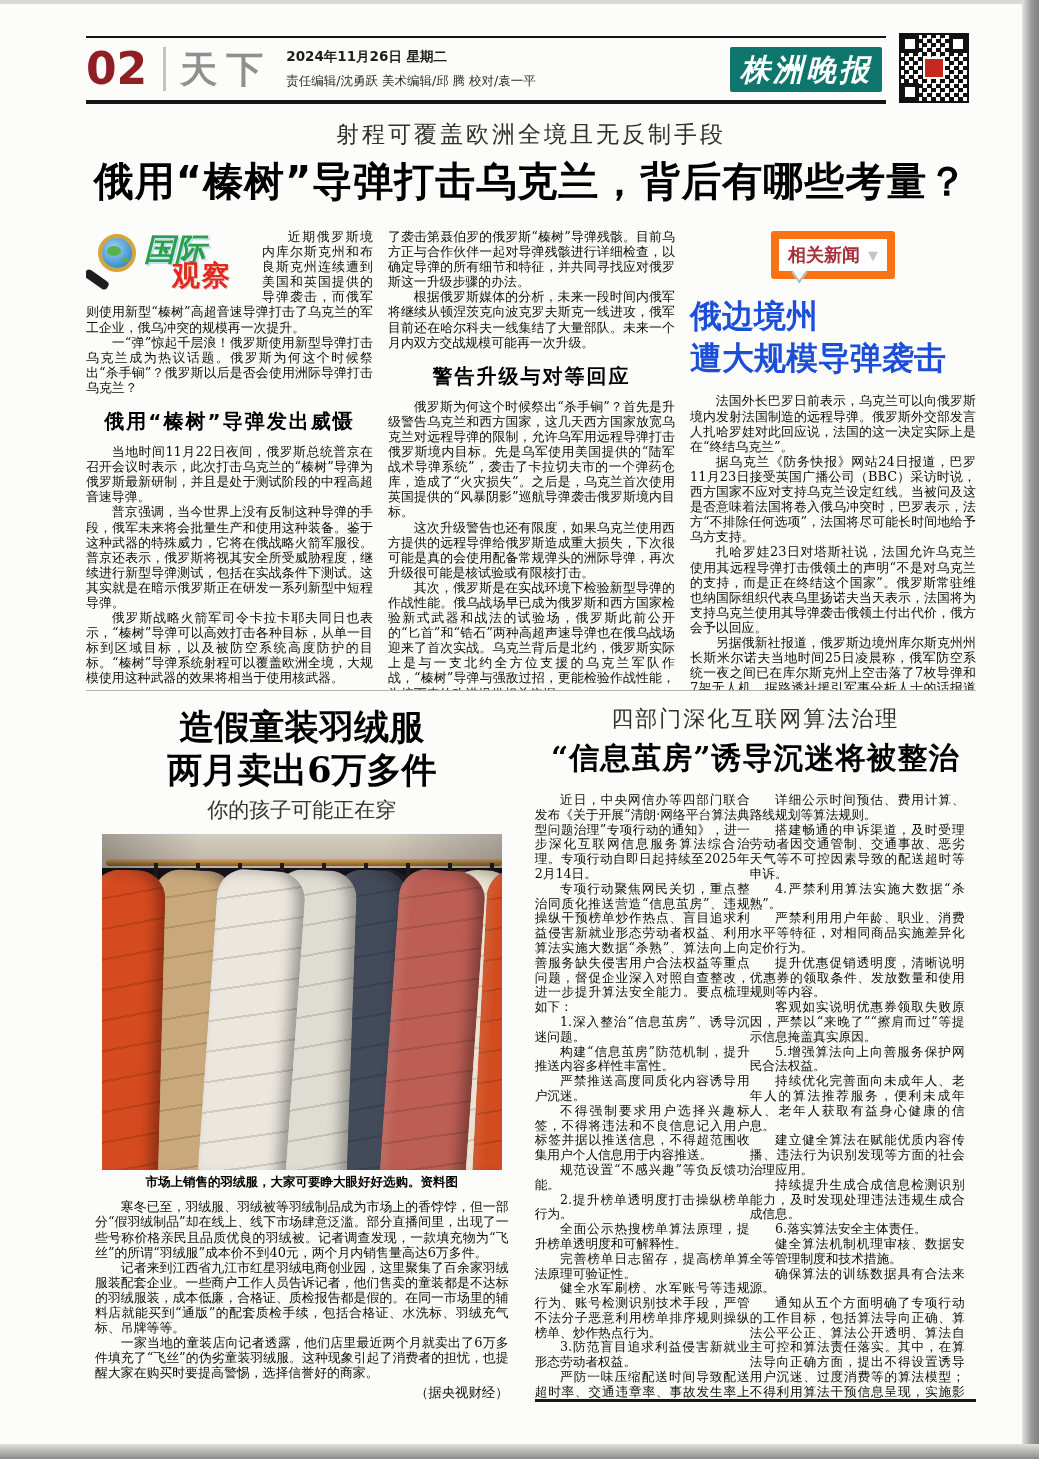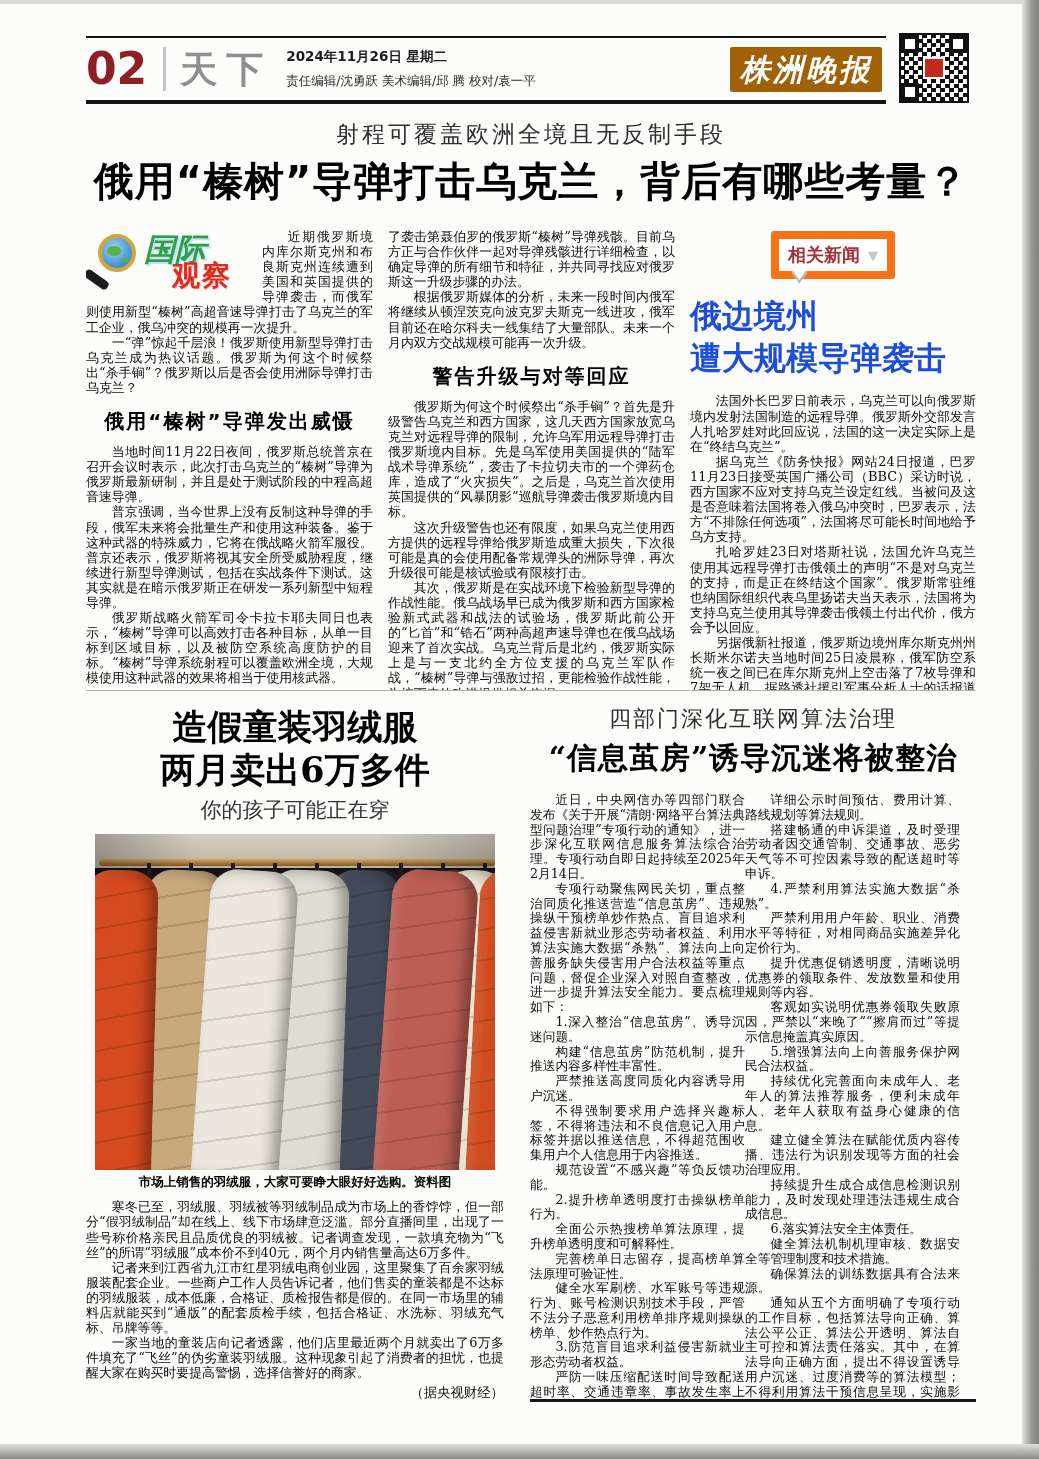--- a/index.html
+++ b/index.html
@@ -16,21 +16,21 @@
   .header{position:relative;width:800px;height:68px;border-top:2px solid #141414;
     border-bottom:4px solid #141414;display:flex;align-items:center;}
   .pagenum{font-family:"DejaVu Sans","Liberation Sans",sans-serif;font-weight:800;
     font-size:44px;color:#8e2024;line-height:1;}
   .vbar{width:3px;height:44px;background:#c4c4c4;margin:0 14px 0 16px;}
   .section-name{font-family:"DejaVu Sans","Liberation Sans",sans-serif;font-weight:700;
     font-size:37px;color:#8f8f8f;letter-spacing:9px;line-height:1;}
   .meta{margin-left:14px;font-family:"DejaVu Sans","Liberation Sans",sans-serif;}
   .meta-date{font-size:13.5px;font-weight:700;color:#1c1c1c;}
   .meta-editors{font-size:12.5px;color:#2a2a2a;margin-top:7px;}
-  .masthead{margin-left:auto;margin-right:4px;background:#a16207;color:#fff;
+  .masthead{margin-left:auto;margin-right:4px;background:#0f766e;color:#fff;
     padding:6px 10px;font-size:30px;font-weight:700;font-style:italic;letter-spacing:3px;
     line-height:1.1;border-radius:2px;}
   .qr{position:absolute;left:814px;top:-4px;width:68px;height:68px;
     background:repeating-conic-gradient(#111 0% 25%,#fff 0% 50%) 0 0/9px 9px;
     outline:2px solid #111;outline-offset:-1px;}
   .qr .finder{position:absolute;width:18px;height:18px;border:4px solid #111;background:#fff;}
   .qr .f1{left:1px;top:1px;}.qr .f2{right:1px;top:1px;}.qr .f3{left:1px;bottom:1px;}
   .qr .qcenter{position:absolute;left:23px;top:23px;width:22px;height:22px;
     background:#c5281c;border:2px solid #fff;}
 
@@ -70,21 +70,21 @@
   .rel-tag::after{content:"";position:absolute;left:14px;bottom:-8px;width:11px;height:11px;
     background:#fff;border-right:2px solid #b7b7b7;border-bottom:2px solid #b7b7b7;
     transform:rotate(55deg) skewX(20deg);}
   .rel-tri{font-size:13px;color:#c6c6c6;}
   .rel-headline{font-weight:700;font-size:32px;line-height:1.32;color:#1d4ed8;margin:0 0 14px;}
   .rel-headline span{display:block;}
 
   
   .divider{border-top:1px solid #b0b0b0;margin:0 0 11px;}
   .bottom{display:flex;gap:26px;}
-  .story-left{width:418px;height:700px;overflow:hidden;}
+  .story-left{width:418px;height:700px;overflow:hidden;margin-left:9px;}
   .story-right{width:446px;height:700px;overflow:hidden;border-bottom:3px solid #161616;}
 
   .h-left{font-size:35px;font-weight:700;text-align:center;line-height:1.22;margin:4px 0 2px;color:#000;}
   .h-left span{display:block;}
   .sub-left{font-family:"DejaVu Sans","Liberation Sans",sans-serif;font-size:21px;color:#333;
     text-align:center;margin:5px 0 10px;}
   .photo{position:relative;width:400px;height:336px;margin:0 auto 4px;background:#141218;overflow:hidden;}
   .photo::after{content:"";position:absolute;inset:0;
     background:linear-gradient(90deg,rgba(0,0,0,.25),rgba(0,0,0,0) 25% 70%,rgba(0,0,0,.2));}
   .wall{position:absolute;left:0;right:0;top:0;height:34px;background:linear-gradient(#d6cec2,#bdb2a2);}

